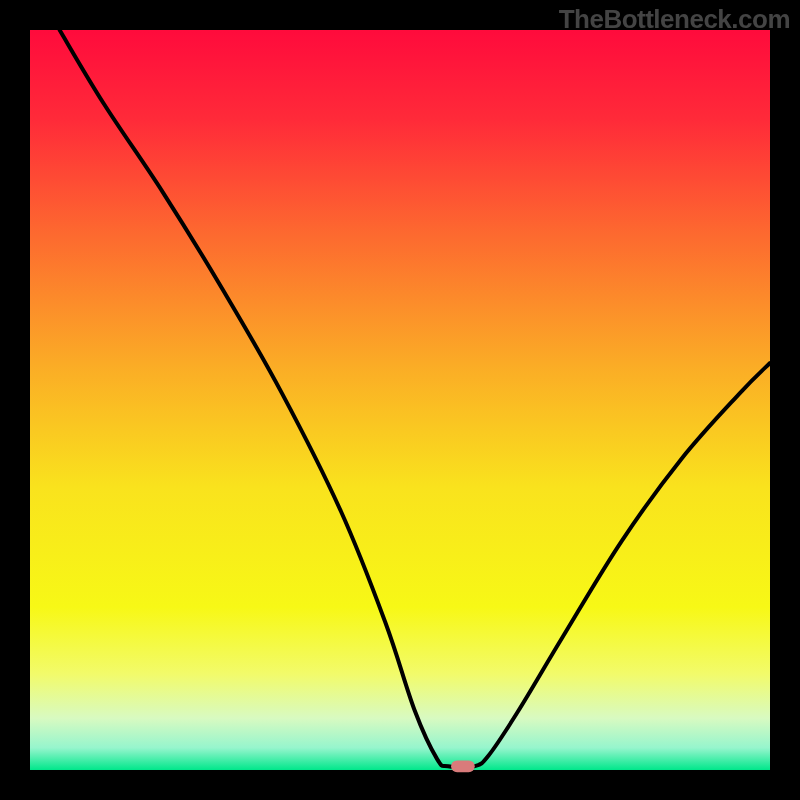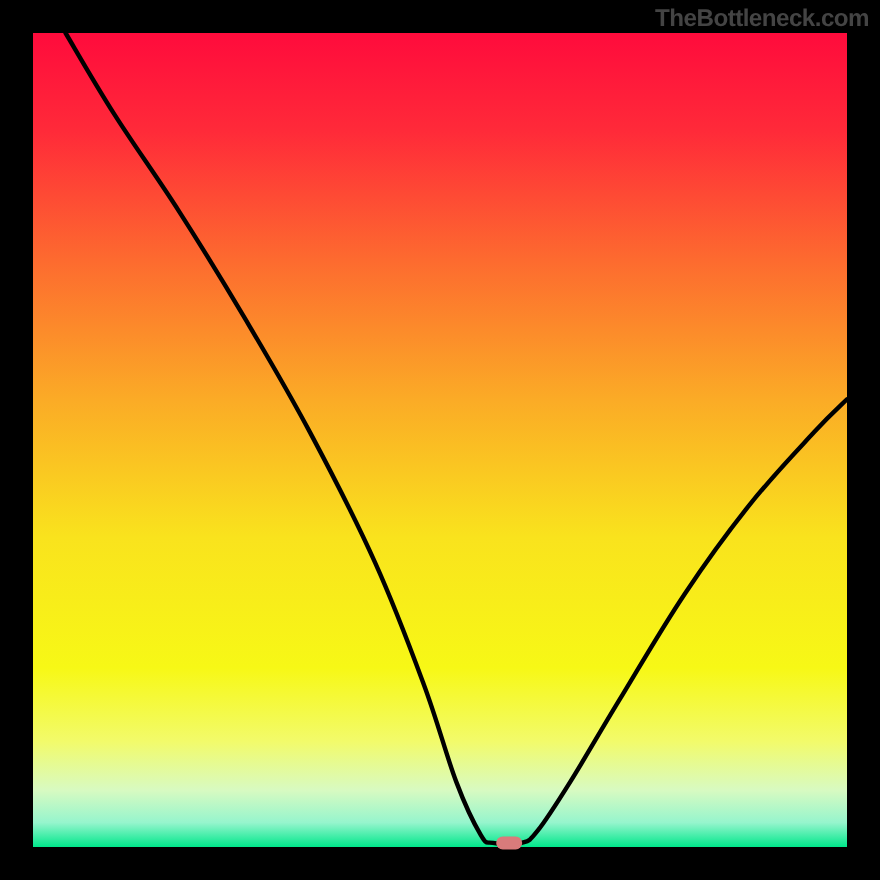--- a/index.html
+++ b/index.html
@@ -14,21 +14,21 @@
     position: relative;
     width: 800px;
     height: 800px;
     background: #000;
   }
   .watermark {
     position: absolute;
     top: 4px;
     right: 10px;
     color: #444;
-    font-size: 22px;
+    font-size: 26px;
     font-weight: bold;
     z-index: 50;
     letter-spacing: -0.5px;
   }
   svg {
     display: block;
   }
 </style>
 </head>
 <body>

